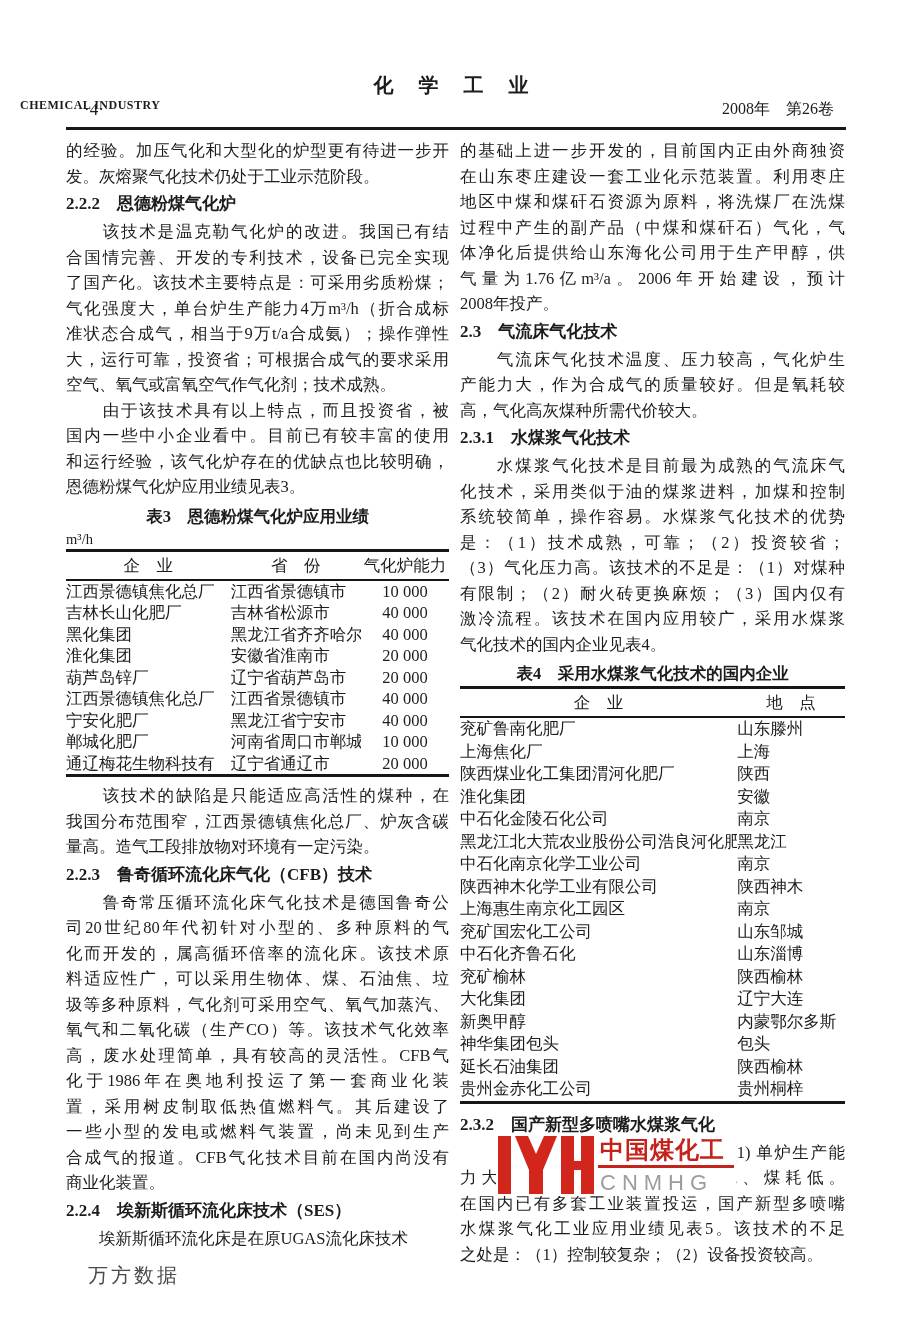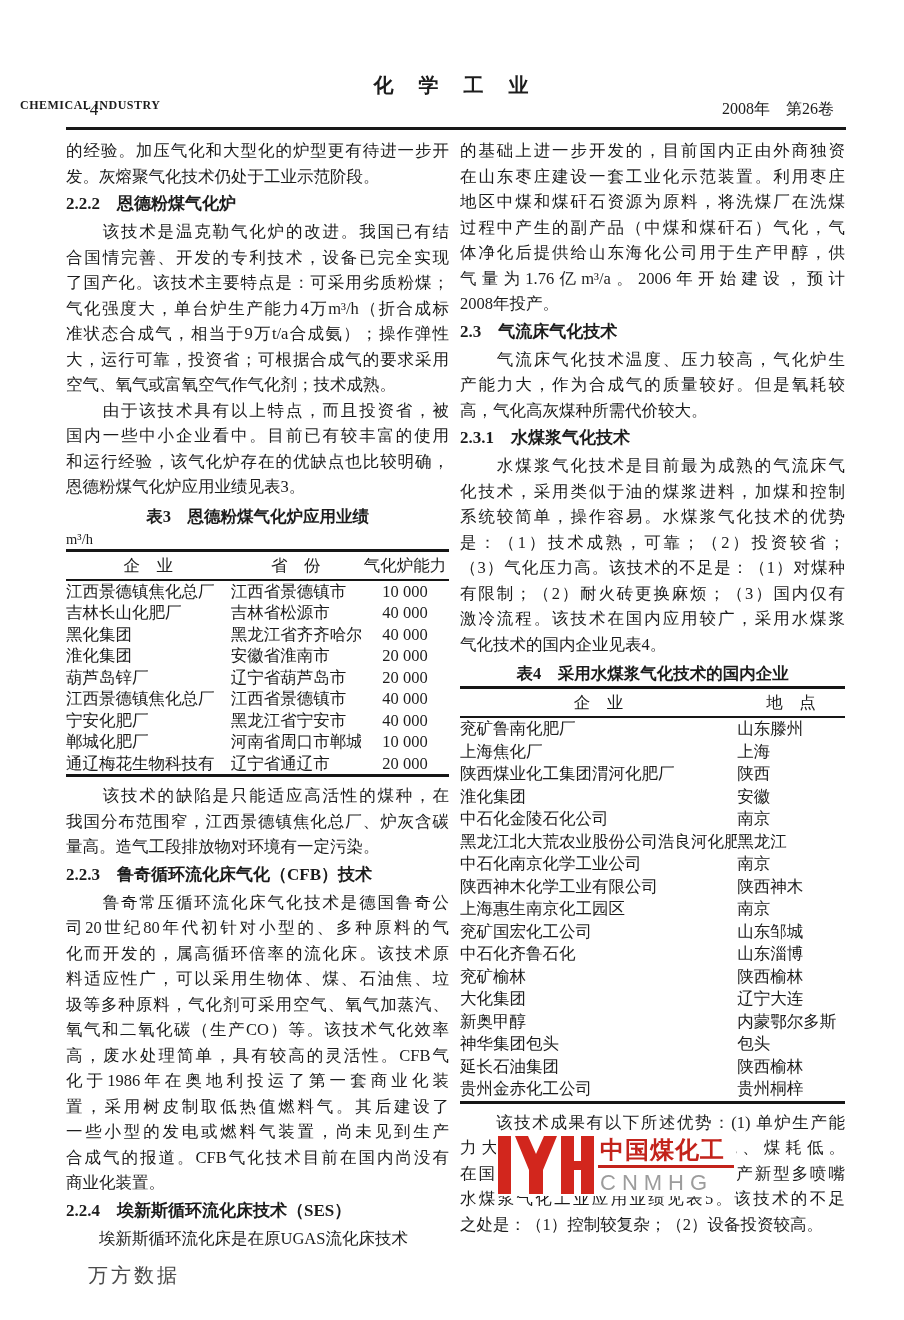--- a/index.html
+++ b/index.html
@@ -263,20 +263,21 @@
             </tr>
             <tr>
               <td>贵州金赤化工公司</td>
               <td>贵州桐梓</td>
             </tr>
           </tbody>
       </table>
     </div>
 
     <div>
+        <div class="ln h">2.3.2　国产新型多喷嘴水煤浆气化</div>
         <div class="ln p">　　该技术成果有以下所述优势：(1) 单炉生产能</div>
         <div class="ln p">力大，有效气成分高；(2) 氧耗、煤耗低。</div>
         <div class="ln p">在国内已有多套工业装置投运，国产新型多喷嘴</div>
         <div class="ln p">水煤浆气化工业应用业绩见表5。该技术的不足</div>
         <div class="ln pl">之处是：（1）控制较复杂；（2）设备投资较高。</div>
       </div>
   </div>
 
   <div class="watermark">
     <svg class="wm-logo" width="96" height="58" viewBox="0 0 96 58" xmlns="http://www.w3.org/2000/svg">

